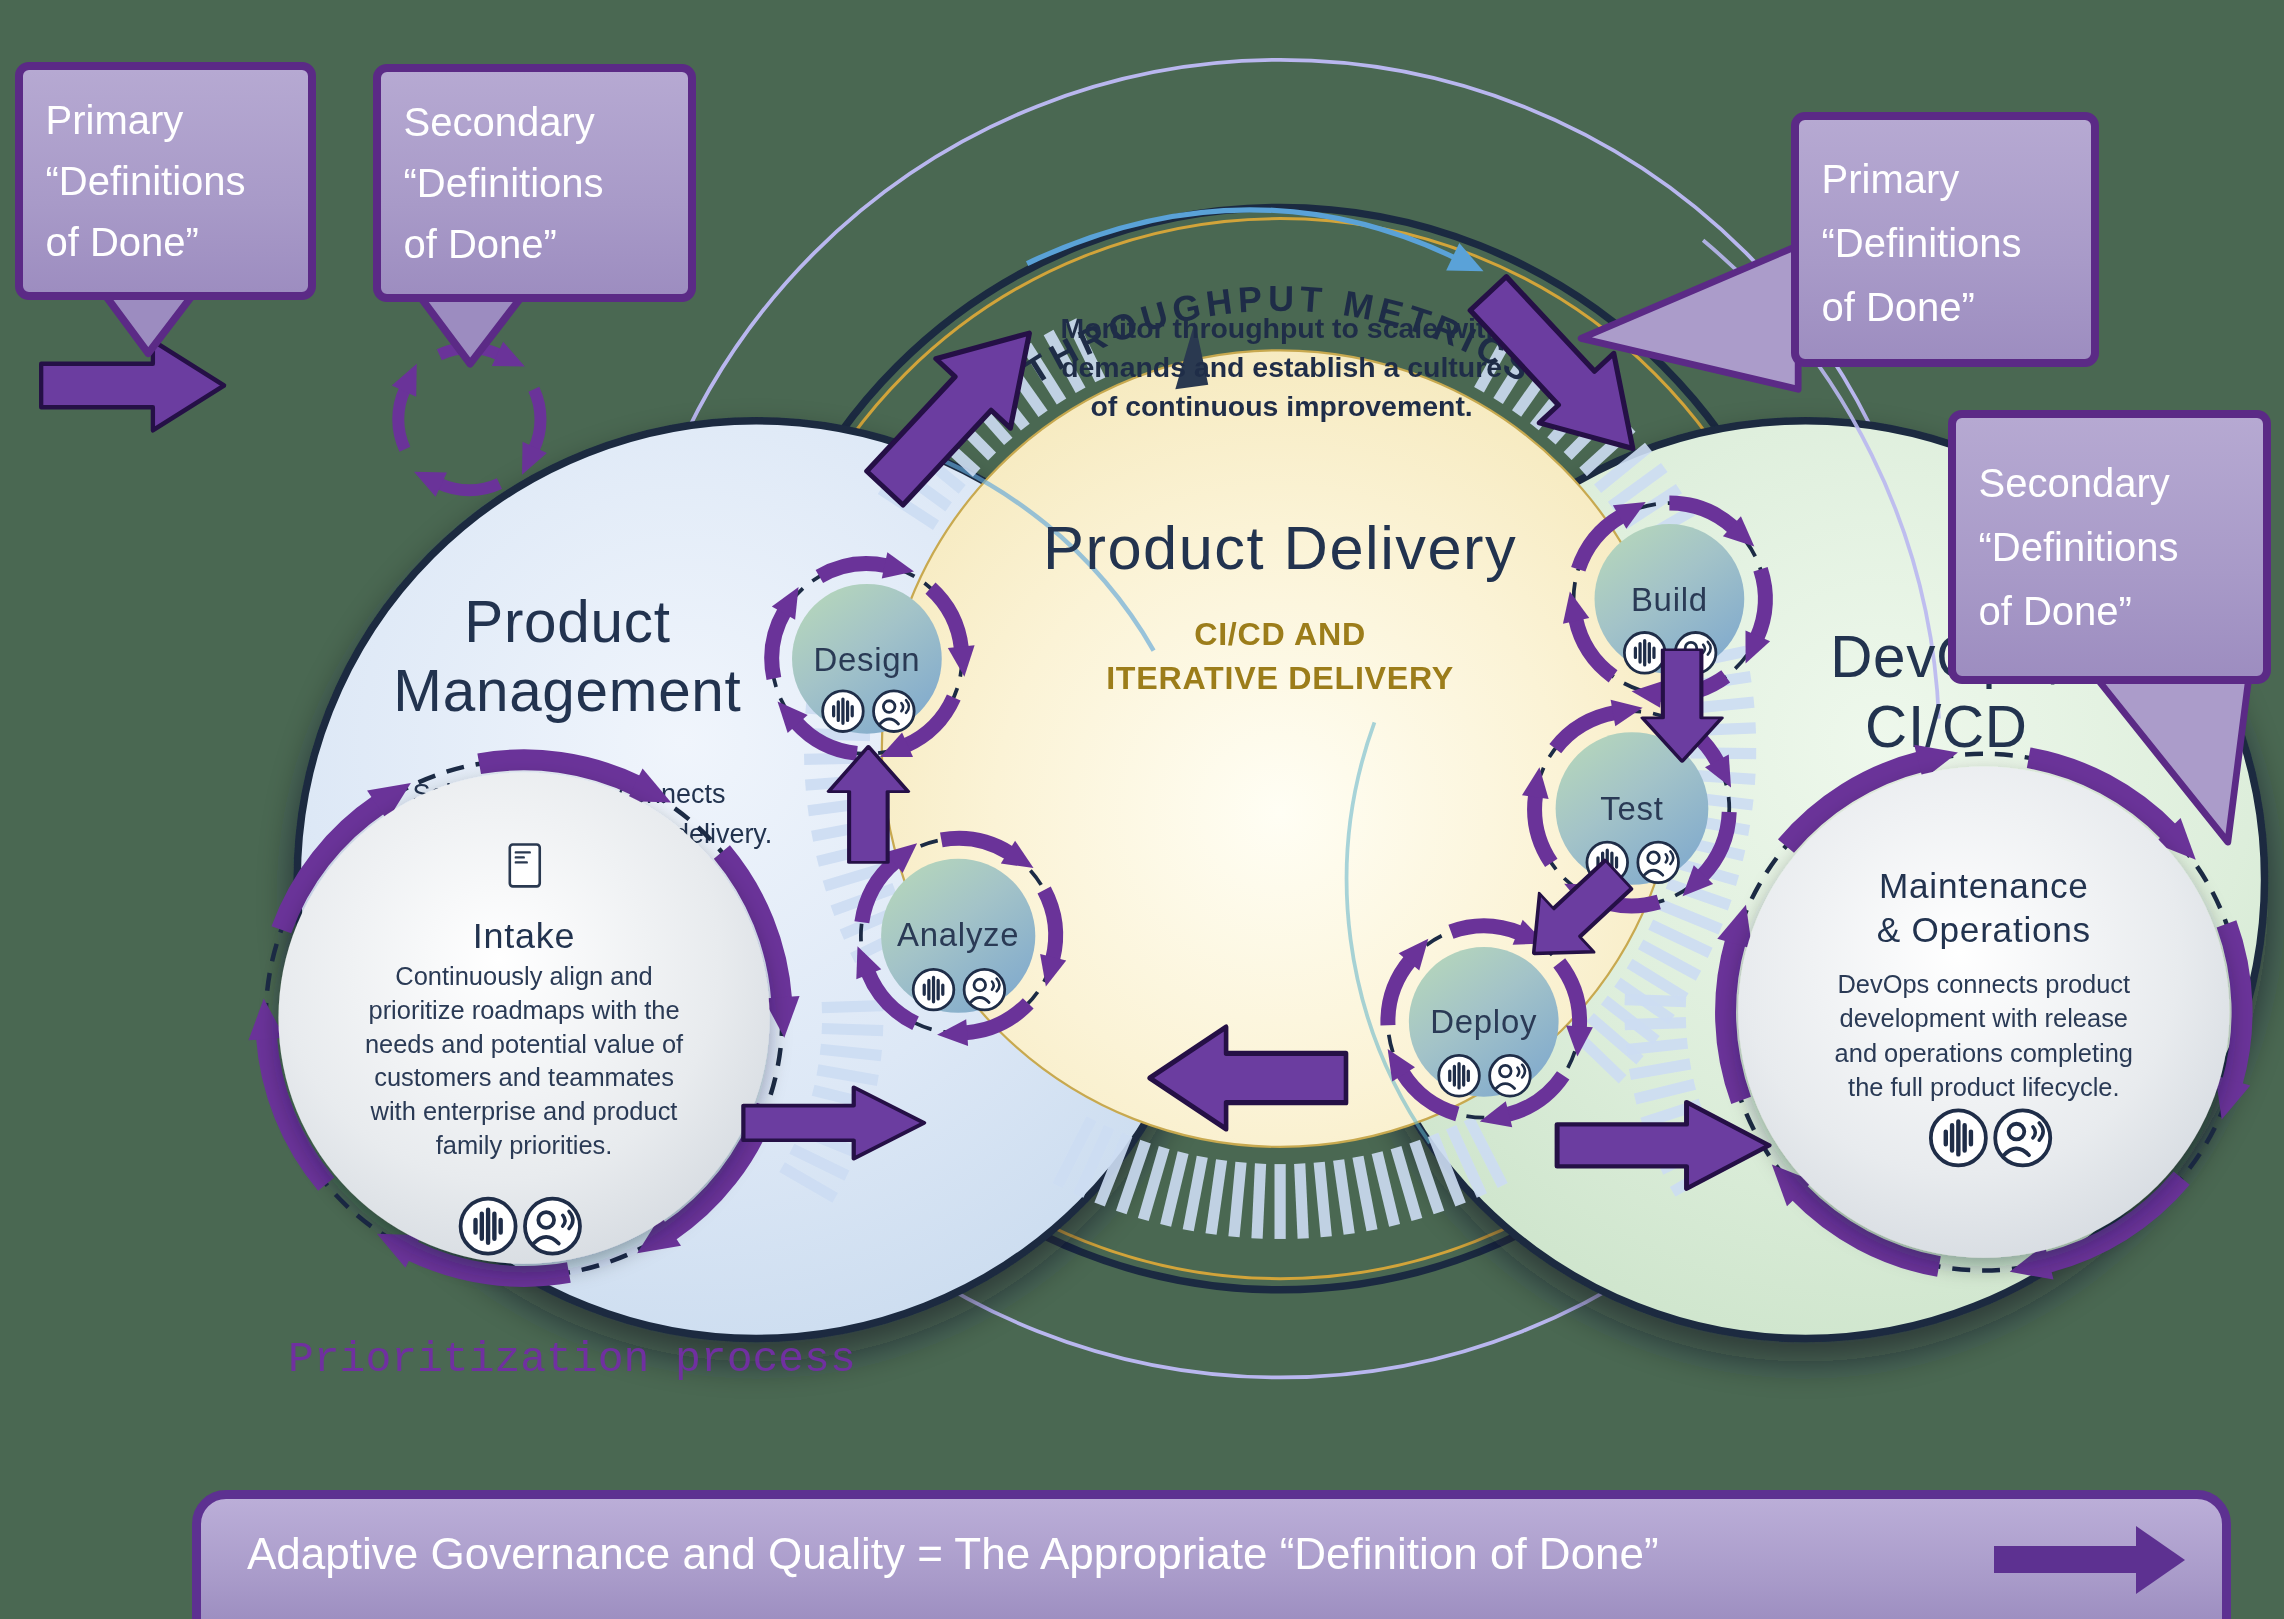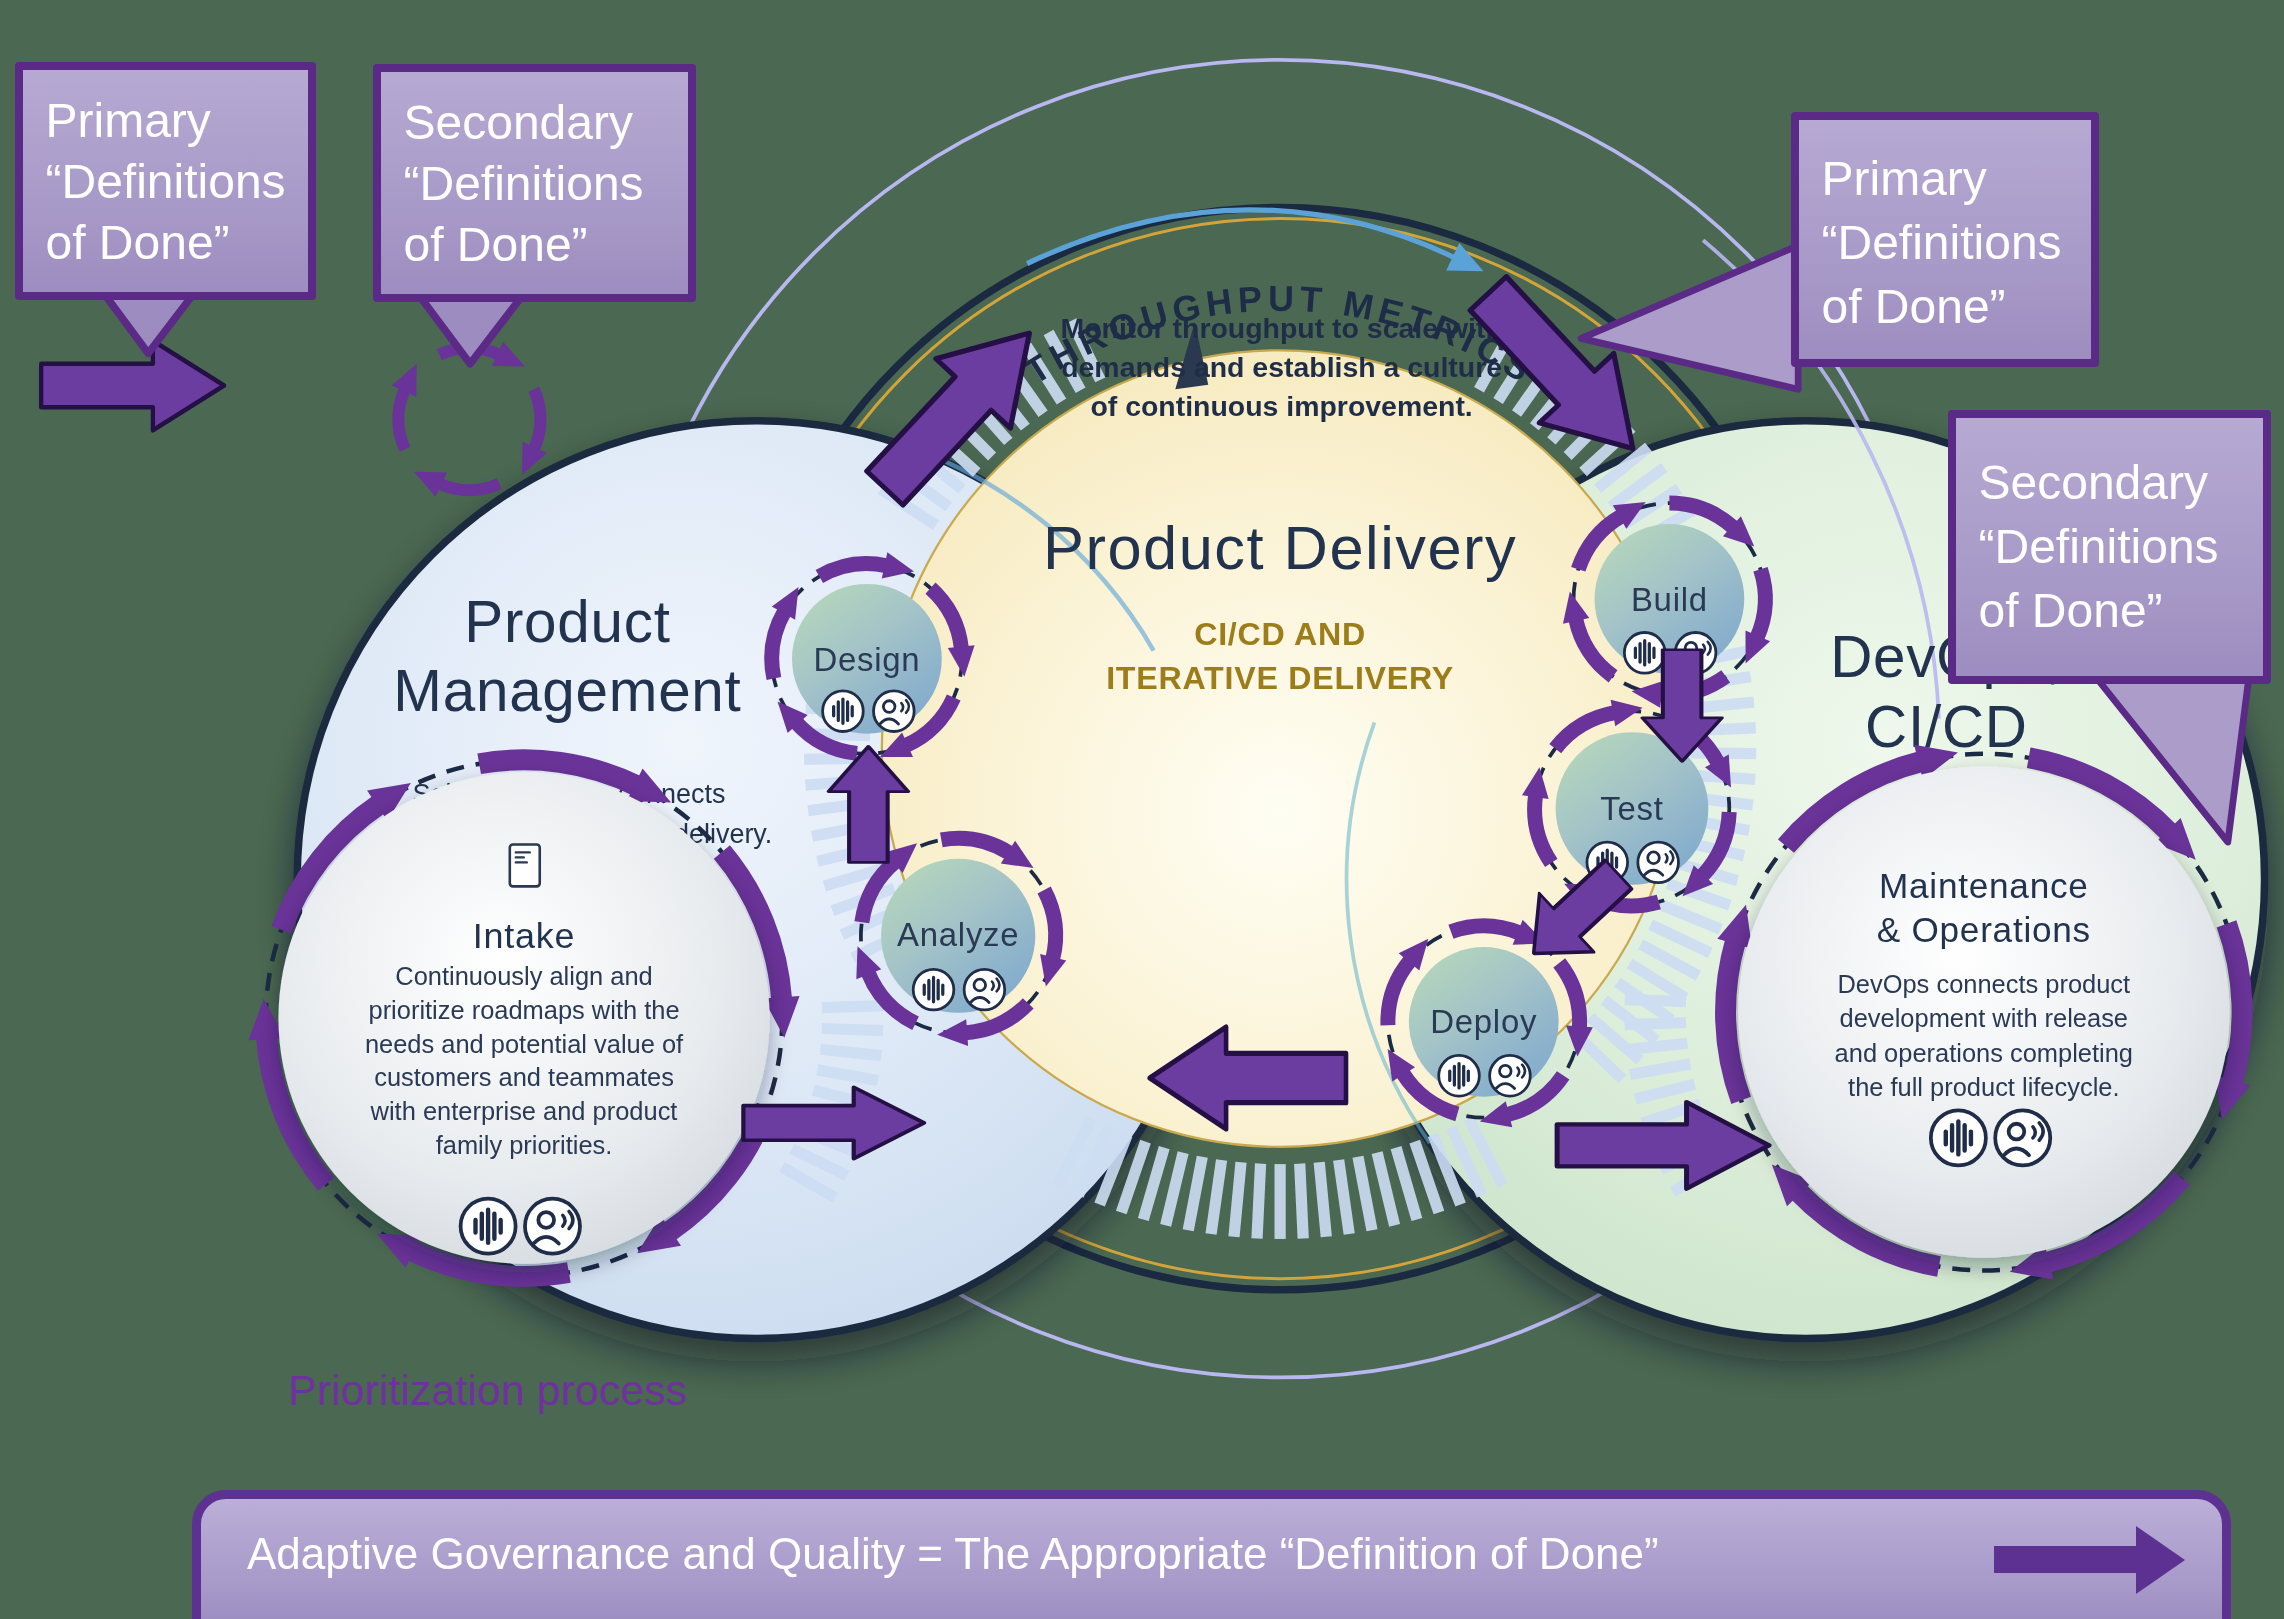--- a/index.html
+++ b/index.html
@@ -12,23 +12,23 @@
   .pd-title{font-size:82px;font-weight:500;fill:#22334f;text-anchor:middle;letter-spacing:2px;}
   .pd-sub{font-size:43px;font-weight:700;fill:#9c7d1a;text-anchor:middle;letter-spacing:1px;}
   .big-title{font-size:78px;font-weight:500;fill:#22334f;text-anchor:middle;letter-spacing:1px;}
   .big-desc{font-size:36px;font-weight:500;fill:#22334f;text-anchor:middle;}
   .inner-title{font-size:48px;font-weight:500;fill:#22334f;text-anchor:middle;letter-spacing:1px;}
   .inner-title2{font-size:47px;font-weight:500;fill:#22334f;text-anchor:middle;letter-spacing:1px;}
   .inner-desc{font-size:34px;font-weight:400;fill:#2a3a55;text-anchor:middle;}
   .node-label{font-size:44px;font-weight:500;fill:#2a3a55;text-anchor:middle;letter-spacing:1px;}
   .fat-arrow{fill:#6b3da0;stroke:#251046;stroke-width:7;stroke-linejoin:round;}
   .hatch line{stroke:#cdddf3;stroke-width:15;opacity:.9;}
-  .bubble{position:absolute;z-index:3;border:8.2px solid #5b2a86;border-radius:4px;
+  .bubble{position:absolute;z-index:3;border:8.2px solid #5b2a86;border-radius:14px;
           background:linear-gradient(180deg,#b6a9d2 0%,#a89ac8 60%,#9d8dc0 100%);
-          color:#fff;font-size:48px;line-height:61px;padding:19.5px 22.5px;font-weight:400;}
+          color:#fff;font-size:40px;line-height:61px;padding:19.5px 22.5px;font-weight:400;}
   .bubble div{white-space:nowrap;}
   .footer-label{position:absolute;z-index:3;color:#7030a0;font-size:43px;font-weight:500;line-height:77px;}
   #banner{position:absolute;z-index:3;left:192px;top:1490px;width:2021px;height:150px;
           border:9.7px solid #5d3191;border-radius:34px;
           background:linear-gradient(180deg,#bbaed8 0%,#a89ac9 55%,#9586bb 100%);}
   #banner-text{position:absolute;left:46px;top:30px;color:#fff;font-size:44px;font-weight:500;white-space:nowrap;}
   #banner-arrow{position:absolute;right:37px;top:27px;width:191px;height:67px;}
   #banner-arrow .shaft{position:absolute;left:0;top:20px;width:142px;height:27px;background:#5d3191;}
   #banner-arrow .head{position:absolute;left:142px;top:0;width:0;height:0;
           border-top:34px solid transparent;border-bottom:34px solid transparent;border-left:49px solid #5d3191;}
@@ -379,21 +379,21 @@
   <div>Primary</div>
   <div>“Definitions</div>
   <div>of Done”</div>
 </div>
 <div class="bubble" style="left:1948px;top:410px;width:262px;padding-top:33px;padding-bottom:33px;line-height:64px;">
   <div>Secondary</div>
   <div>“Definitions</div>
   <div>of Done”</div>
 </div>
 
-<div class="footer-label" style="left:288px;top:1352px;">
+<div class="footer-label" style="left:288px;top:1321px;font-family:Liberation Mono, monospace;">
   <div>Prioritization process</div>
 </div>
 
 <div id="banner">
   <div id="banner-text">Adaptive Governance and Quality = The Appropriate “Definition of Done”</div>
   <div id="banner-arrow">
     <div class="shaft"></div>
     <div class="head"></div>
   </div>
 </div>

